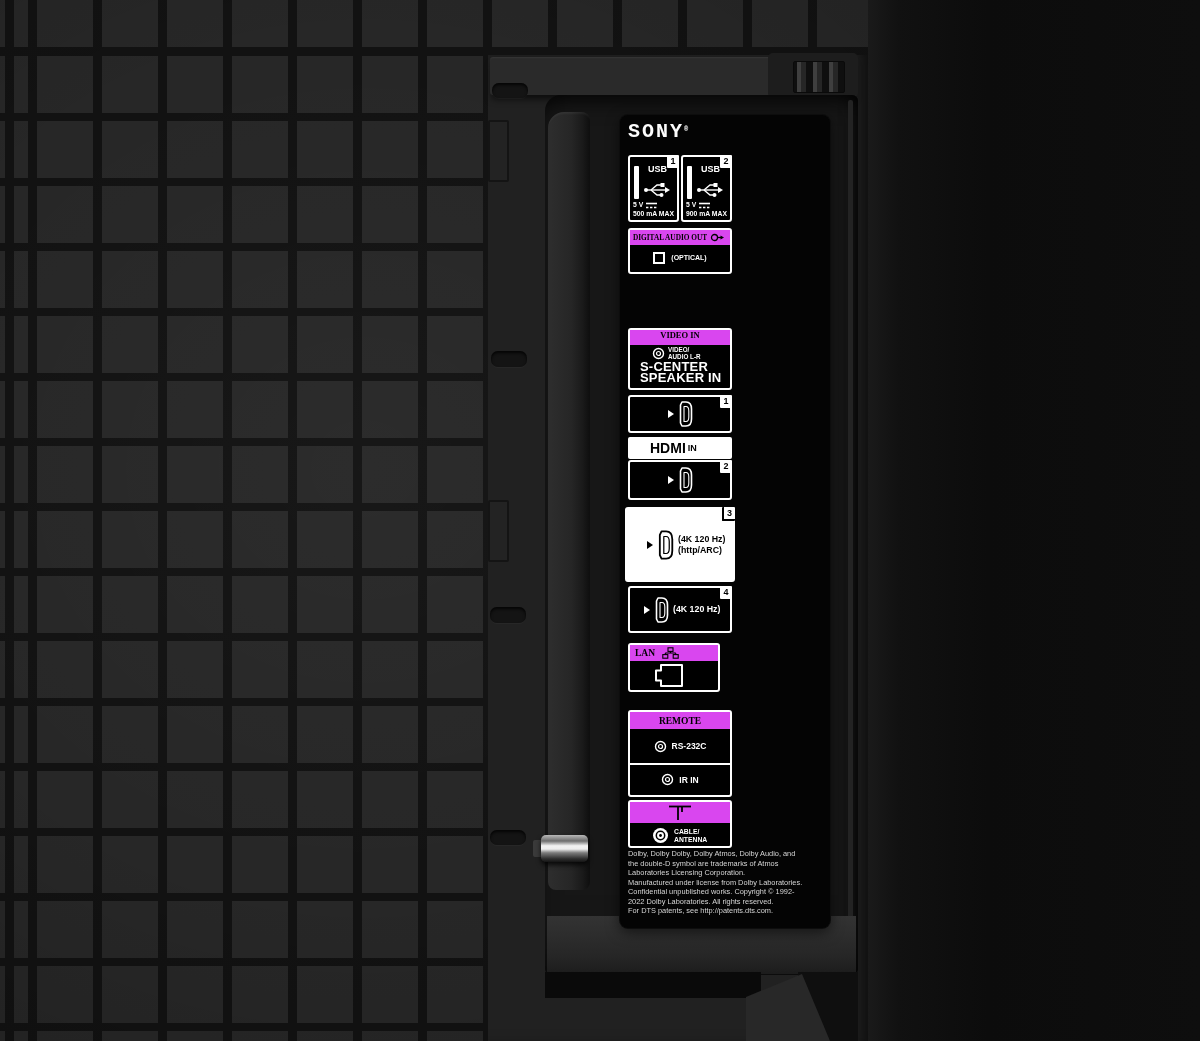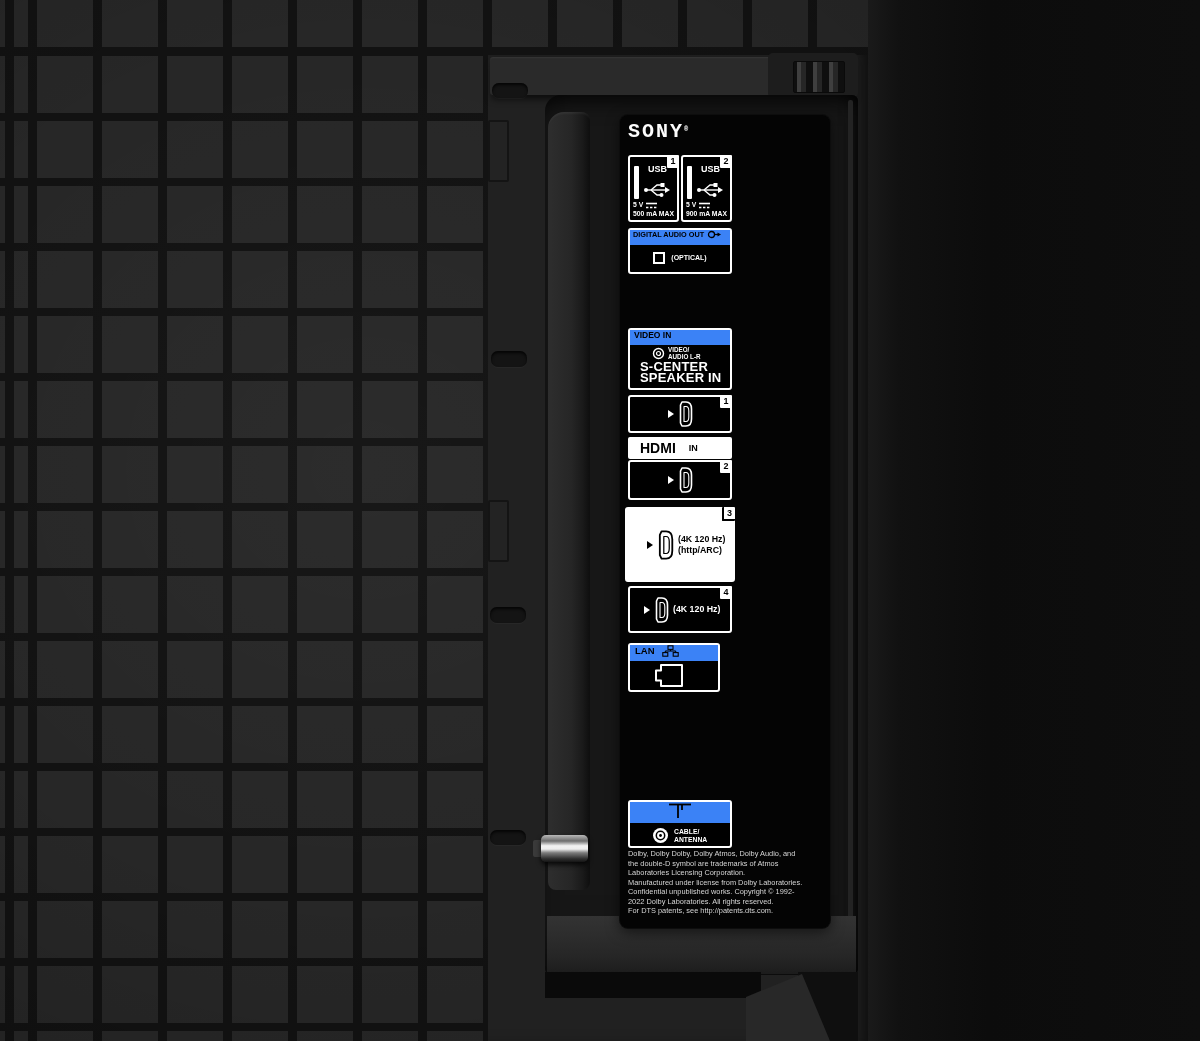--- a/index.html
+++ b/index.html
@@ -48,21 +48,21 @@
   .screw-collar{left:533px;top:840px;width:12px;height:17px;background:#3a3a3a;border-radius:2px;}
 
   
   .plate{left:620px;top:115px;width:210px;height:813px;background:#040404;border-radius:8px;
     box-shadow:0 0 0 1px #0d0d0d,0 4px 14px rgba(0,0,0,0.6);color:#fff;}
   .plate *{box-sizing:border-box;}
   .sony{left:8px;top:5px;font-family:Liberation Mono, monospace;font-weight:bold;font-size:20px;letter-spacing:2px;color:#fdfdfd;}
   .sony sup{font-size:7px;letter-spacing:0;vertical-align:6px;}
 
   .box{position:absolute;border:2px solid #fff;border-radius:3px;background:#000;}
-  .hdrbar{background:#3b82f6;color:#000;display:flex;}
+  .hdrbar{background:#d946ef;color:#000;display:flex;align-items:center;font-family:Liberation Serif, serif;}
   .badge{position:absolute;top:-2px;right:-2px;width:12px;height:13px;background:#fff;color:#000;
     font-size:9px;line-height:13px;font-weight:bold;text-align:center;border-radius:1px;}
   .badge-dark{border-left:2px solid #000;border-bottom:2px solid #000;width:13px;height:14px;line-height:12px;}
 
   
   .usb-row{left:8px;top:40px;width:104px;height:67px;display:flex;gap:2px;}
   .usb-box{position:relative;flex:1;border:2px solid #fff;border-radius:3px;background:#000;}
   .usb-slot{position:absolute;left:4px;top:9px;width:5px;height:33px;background:#fff;border-radius:1px;}
   .usb-label{position:absolute;left:18px;top:7px;font-size:9px;font-weight:bold;}
   .usb-trident{position:absolute;left:13px;top:24px;}
@@ -83,21 +83,21 @@
   .vid-row{display:flex;align-items:center;gap:3px;margin-left:12px;}
   .vid-tiny{font-size:6.3px;line-height:6.8px;font-weight:bold;}
   .scenter{font-size:13px;font-weight:800;line-height:11.5px;letter-spacing:0.2px;}
 
   
   .hdmi-box{display:flex;align-items:center;justify-content:center;gap:4px;}
   .hdmi1{left:8px;top:280px;width:104px;height:38px;}
   .hdmi2{left:8px;top:345px;width:104px;height:40px;}
   .hdmi3{left:5px;top:392px;width:110px;height:75px;background:#fff;color:#000;justify-content:flex-start;padding-left:20px;}
   .hdmi4{left:8px;top:471px;width:104px;height:47px;justify-content:flex-start;padding-left:14px;}
-  .hdmibar{left:8px;top:322px;width:104px;height:22px;background:#fff;color:#000;display:flex;align-items:center;gap:13px;padding-left:12px;border-radius:2px;}
+  .hdmibar{left:8px;top:322px;width:104px;height:22px;background:#fff;color:#000;display:flex;align-items:center;gap:2px;padding-left:22px;border-radius:2px;}
   .hdmi-logo{font-size:14px;font-weight:800;letter-spacing:0px;}
   .hdmi-suffix{font-size:9px;font-weight:bold;}
   .ptr-w{width:0;height:0;border-top:4px solid transparent;border-bottom:4px solid transparent;border-left:6px solid #fff;}
   .ptr-b{width:0;height:0;border-top:4px solid transparent;border-bottom:4px solid transparent;border-left:6px solid #000;}
   .hdmi-cap{font-size:8.8px;font-weight:800;line-height:10.5px;white-space:nowrap;}
 
   
   .lan{left:8px;top:528px;width:92px;height:49px;}
   .lan-hdr{height:16px;font-size:9.5px;font-weight:800;padding:0 5px;gap:7px;}
   .lan-body{height:29px;display:flex;align-items:center;padding-left:24px;}
@@ -319,20 +319,39 @@
             <line x1="13.7" y1="6" x2="13.7" y2="7.6" stroke="#000" stroke-width="1.1"></line>
           </svg>
       </div>
       <div class="lan-body">
         <svg width="30" height="25" viewBox="0 0 30 25">
             <path d="M28 2 V23 H7 V17.5 H2 V7.5 H7 V2 Z" stroke="#fff" stroke-width="2" fill="none" stroke-linejoin="round"></path>
           </svg>
       </div>
     </div>
 
+    <div class="box remote">
+      <div class="hdrbar rem-hdr">
+        <span>REMOTE</span>
+      </div>
+      <div class="r-row r-row1">
+        <svg width="13" height="13" viewBox="0 0 13 13">
+            <circle cx="6.5" cy="6.5" r="5" stroke="#fff" stroke-width="1.4" fill="none"></circle>
+            <circle cx="6.5" cy="6.5" r="2" stroke="#fff" stroke-width="1.2" fill="none"></circle>
+          </svg>
+        <span>RS-232C</span>
+      </div>
+      <div class="r-row r-row2">
+        <svg width="13" height="13" viewBox="0 0 13 13">
+            <circle cx="6.5" cy="6.5" r="5" stroke="#fff" stroke-width="1.4" fill="none"></circle>
+            <circle cx="6.5" cy="6.5" r="2" stroke="#fff" stroke-width="1.2" fill="none"></circle>
+          </svg>
+        <span>IR IN</span>
+      </div>
+    </div>
 
     <div class="box ant">
       <div class="hdrbar ant-hdr">
         <svg width="26" height="17" viewBox="0 0 26 17">
             <line x1="2" y1="2.5" x2="24" y2="2.5" stroke="#000" stroke-width="1.8"></line>
             <line x1="11" y1="2.5" x2="11" y2="16" stroke="#000" stroke-width="1.8"></line>
             <line x1="15" y1="2.5" x2="15" y2="8" stroke="#000" stroke-width="1.8"></line>
           </svg>
       </div>
       <div class="ant-body">

